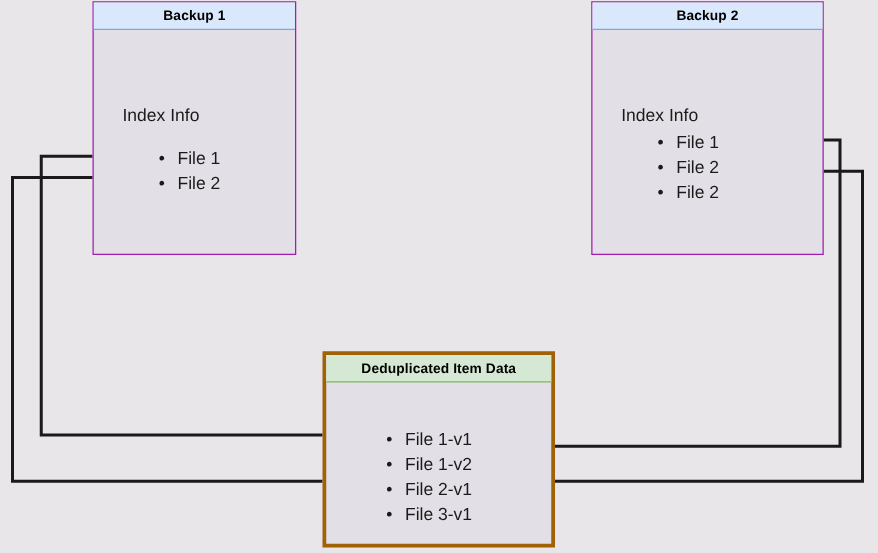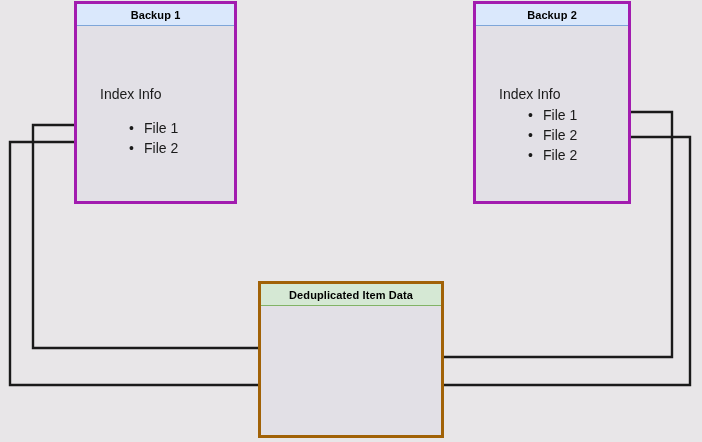--- a/index.html
+++ b/index.html
@@ -23,21 +23,21 @@
   .svg-layer {
     position: absolute;
     left: 0; top: 0;
     width: 702px;
     height: 442px;
     pointer-events: none;
   }
   .node {
     position: absolute;
     box-sizing: border-box;
-    border: 3px solid #a21caf;
+    border: 1px solid #a21caf;
     background: #e2e0e6;
   }
   .node.green {
     border: 3px solid #a16207;
   }
   .node-header {
     box-sizing: border-box;
     height: 22px;
     background: #dae8fc;
     border-bottom: 1px solid #7ea6d9;
@@ -113,29 +113,37 @@
     <div class="node-header">Backup 1</div>
     <div class="node-body" style="height:179px;">
       <div class="index-label" style="left:23px; top:48px;">Index Info</div>
       <ul class="file-list" style="left:52px; top:92px;">
         <li>File 1</li>
         <li>File 2</li>
       </ul>
     </div>
   </div>
 
-  <div class="node" style="left:473px; top:1px; width:158px; height:203px;">
+  <div class="node" style="left:473px; top:1px; width:186px; height:203px;">
     <div class="node-header">Backup 2</div>
     <div class="node-body" style="height:179px;">
       <div class="index-label" style="left:23px; top:48px;">Index Info</div>
       <ul class="file-list" style="left:52px; top:79px;">
         <li>File 1</li>
         <li>File 2</li>
         <li>File 2</li>
       </ul>
     </div>
   </div>
 
   <div class="node green" style="left:258px; top:281px; width:186px; height:157px;">
     <div class="node-header">Deduplicated Item Data</div>
+    <div class="node-body" style="height:133px;">
+      <ul class="file-list" style="left:48px; top:35px;">
+        <li>File 1-v1</li>
+        <li>File 1-v2</li>
+        <li>File 2-v1</li>
+        <li>File 3-v1</li>
+      </ul>
+    </div>
   </div>
 
 </div>
 
 </body></html>

